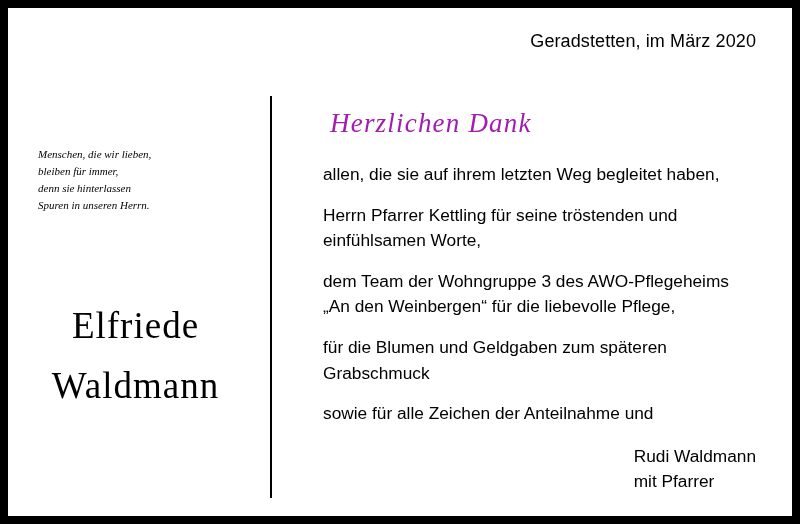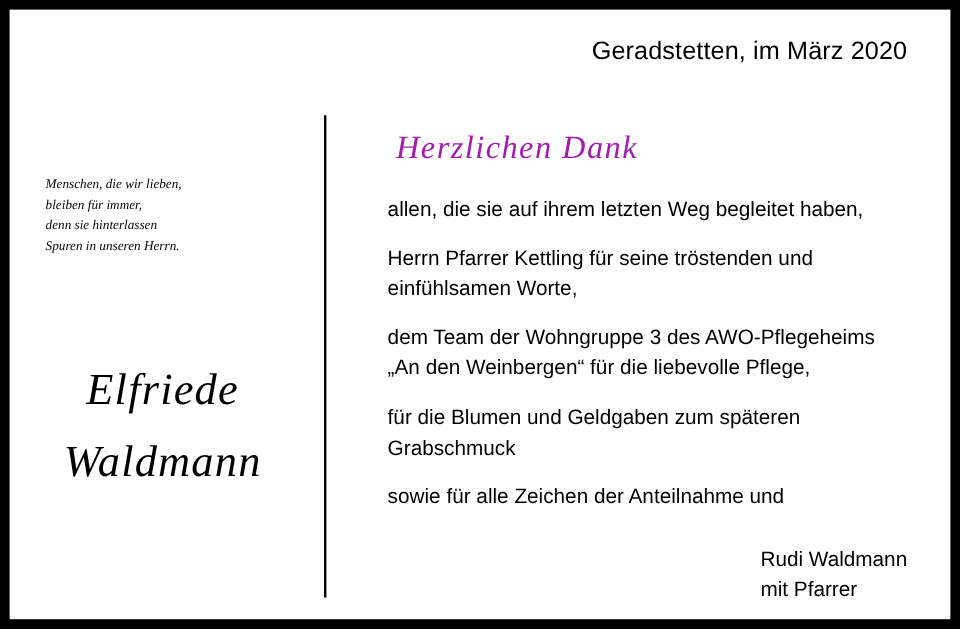--- a/index.html
+++ b/index.html
@@ -19,21 +19,21 @@
     top: 8px;
     width: 784px;
     height: 508px;
     background: #ffffff;
     box-sizing: border-box;
   }
   .date {
     position: absolute;
     right: 36px;
     top: 23px;
-    font-size: 21px;
+    font-size: 18px;
     color: #000;
     letter-spacing: 0.1px;
     white-space: nowrap;
   }
   .divider {
     position: absolute;
     left: 262px;
     top: 88px;
     width: 0;
     height: 402px;
@@ -53,21 +53,20 @@
   .verse div {
     white-space: nowrap;
   }
   .name-block {
     position: absolute;
     left: 0px;
     top: 288px;
     width: 255px;
     text-align: center;
     font-family: "Liberation Serif", serif;
-    font-style: italic;
     color: #000;
   }
   .name-line {
     font-size: 37px;
     line-height: 1.62;
     letter-spacing: 1px;
   }
   .thanks-title {
     position: absolute;
     left: 322px;
@@ -89,21 +88,21 @@
   }
   .para {
     margin-bottom: 15px;
   }
   .para div {
     white-space: nowrap;
   }
   .signature {
     position: absolute;
     right: 36px;
-    top: 446px;
+    top: 436px;
     text-align: left;
     font-size: 17.3px;
     line-height: 1.42;
     color: #000;
   }
   .signature div {
     white-space: nowrap;
   }
 </style>
 </head>

